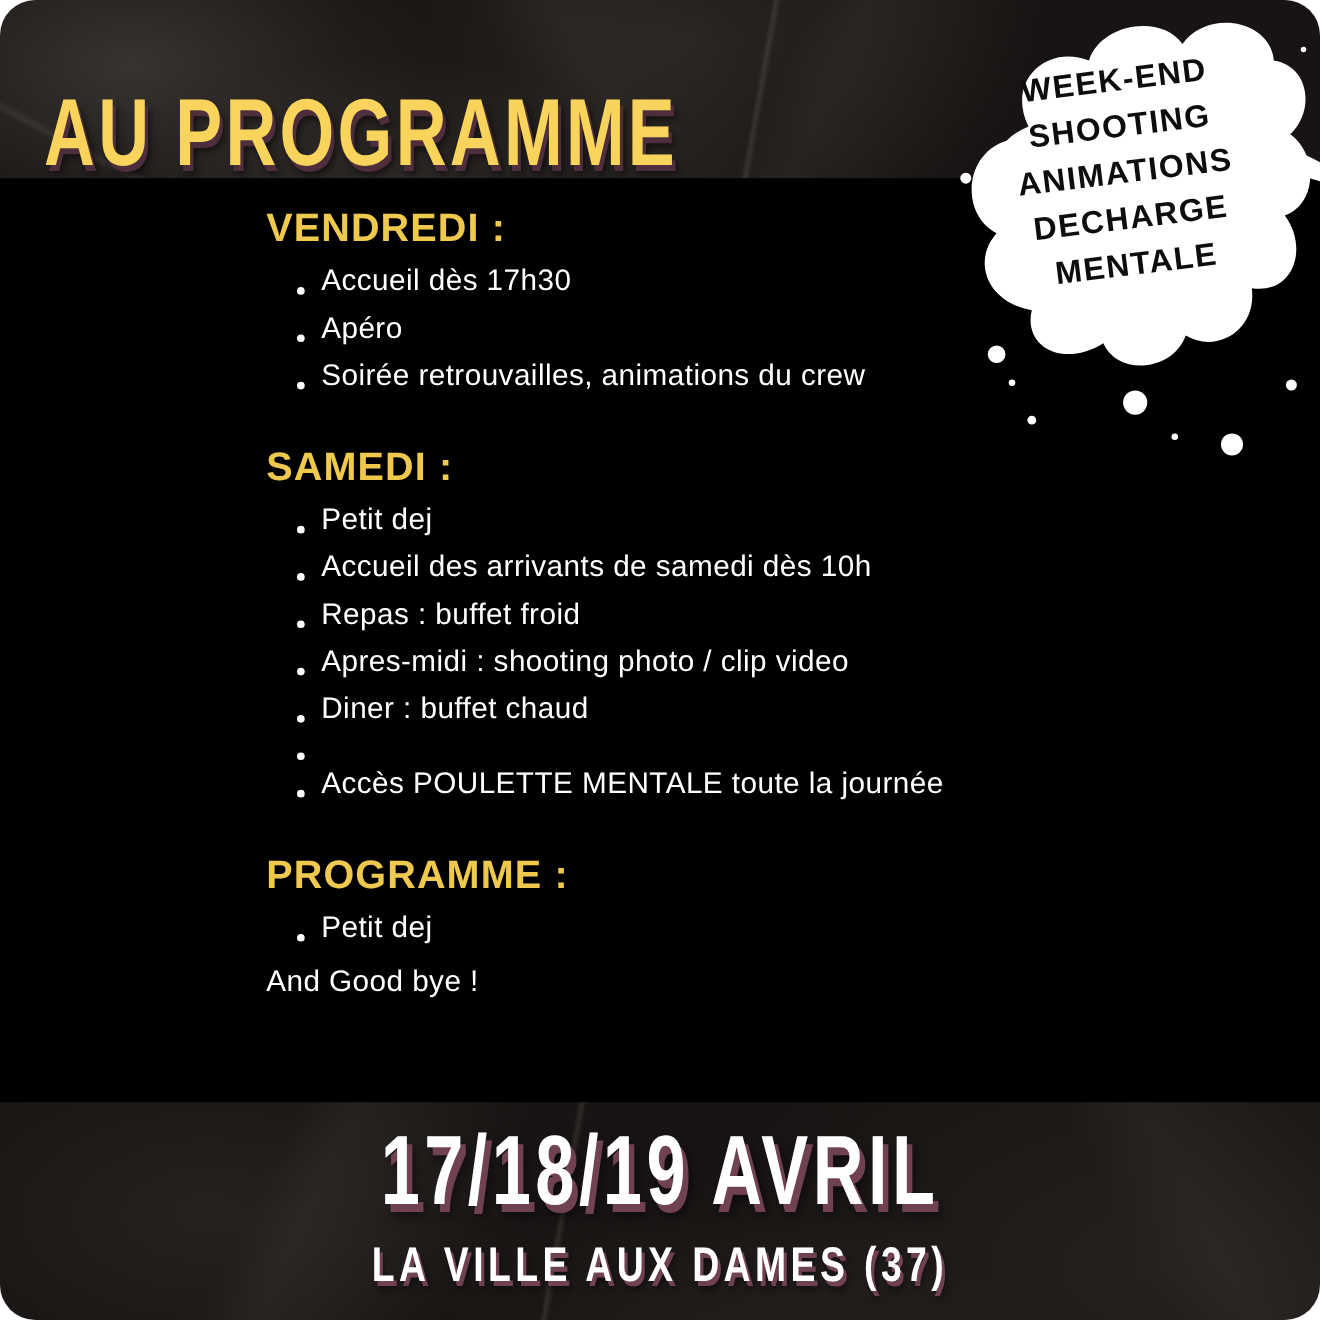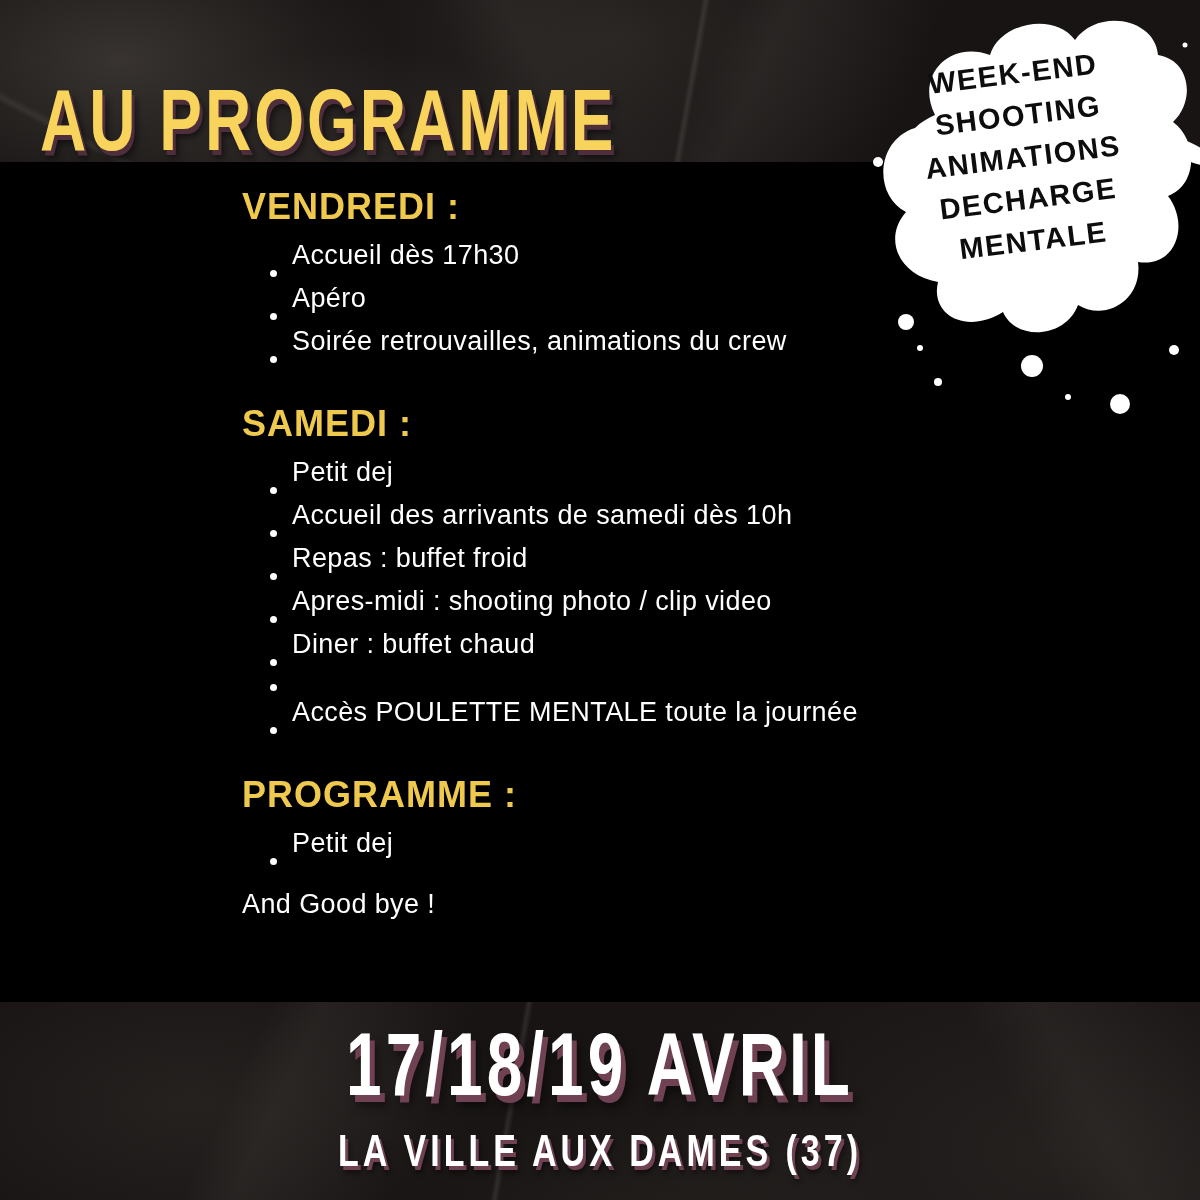--- a/index.html
+++ b/index.html
@@ -13,20 +13,21 @@
       linear-gradient(100deg, transparent 49.7%, rgba(205,198,192,0.12) 50%, transparent 50.35%),
       linear-gradient(28deg, transparent 59.7%, rgba(205,198,192,0.09) 60%, transparent 60.4%),
       radial-gradient(ellipse 420px 240px at 10% 5%, rgba(125,117,112,0.32), transparent 65%),
       radial-gradient(ellipse 520px 300px at 52% 3%, rgba(98,90,86,0.24), transparent 60%),
       radial-gradient(ellipse 380px 200px at 30% 14%, rgba(140,132,126,0.18), transparent 60%),
       radial-gradient(ellipse 640px 380px at 88% 96%, rgba(92,84,80,0.20), transparent 65%),
       radial-gradient(ellipse 520px 280px at 16% 92%, rgba(108,100,95,0.17), transparent 60%),
       radial-gradient(ellipse 420px 240px at 55% 103%, rgba(70,64,60,0.25), transparent 65%),
       linear-gradient(115deg, transparent 42%, rgba(130,122,118,0.10) 45%, transparent 54%),
       linear-gradient(62deg, transparent 58%, rgba(130,122,118,0.09) 62%, transparent 70%);
+    border-radius: 32px;
   }
   
   .band{
     position:absolute;left:0;top:162px;width:1200px;height:840px;
     background:#000;z-index:1;
   }
   
   .title{
     position:absolute;left:40px;top:70px;z-index:4;
     font-size:64px;font-weight:bold;letter-spacing:3px;
@@ -46,28 +47,28 @@
   }
   
   .content{position:absolute;left:242px;top:190px;width:760px;z-index:2;color:#fff;}
   .section{margin-bottom:44px;}
   .heading{
     color:#eec94e;font-size:36px;font-weight:bold;
     letter-spacing:1px;line-height:34px;margin-bottom:10px;
   }
   ul.items{list-style:none;margin:0;padding:0;}
   ul.items li{
-    display:flex;align-items:flex-end;
+    display:flex;align-items:center;
     font-size:27px;line-height:43px;letter-spacing:0.4px;
   }
   .dot{
     flex:0 0 auto;width:7px;height:7px;border-radius:50%;
     background:#fff;margin:18px 15px 0 28px;
   }
-  .closing{font-size:27px;line-height:43px;letter-spacing:0.4px;margin-top:18px;}
+  .closing{font-size:27px;line-height:43px;letter-spacing:0.4px;margin-top:6px;}
   
   .date-line{
     position:absolute;left:0;top:1012px;width:1200px;z-index:2;
     text-align:center;color:#ffffff;
     font-size:64px;font-weight:bold;letter-spacing:4px;
     transform:scaleY(1.4);transform-origin:center top;
     text-shadow:5px 5px 0 #6f4152, 7px 8px 8px rgba(0,0,0,0.5);
     white-space:nowrap;
   }
   .location-line{

